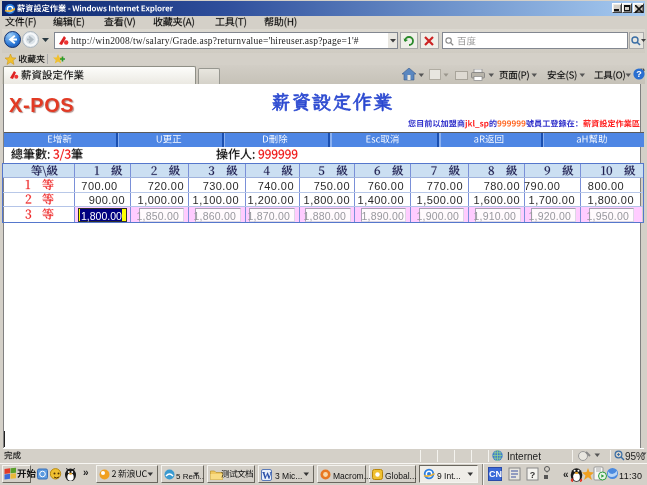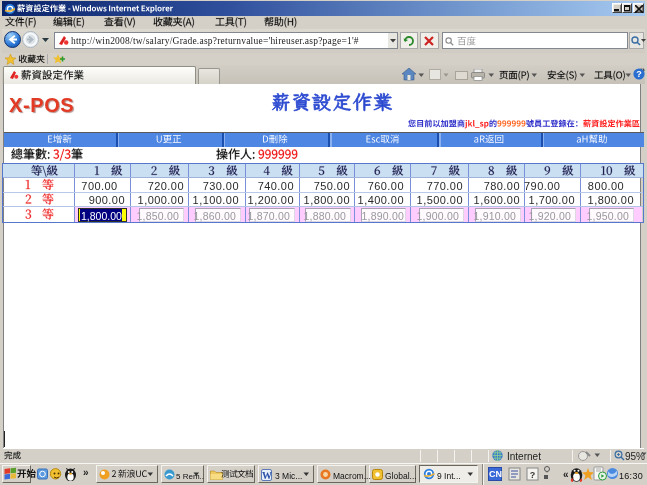--- a/index.html
+++ b/index.html
@@ -339,21 +339,21 @@
 <svg style="position:absolute;left:606px;top:467px" width="13" height="13">
     <circle cx="6.5" cy="6.5" r="5.5" fill="#4a8ae0"></circle>
     <path d="M2 4.5 Q6.5 10 11 3.8 L11 7.5 Q6.5 12 2 8.5 Z" fill="#b8d4f4"></path>
   </svg>
 <div style="position:absolute;left:71px;top:36px;width:322px;font:9.5px 'Liberation Serif',serif;letter-spacing:0.22px;color:#222;white-space:nowrap;overflow:hidden">http://win2008/tw/salary/Grade.asp?returnvalue='hireuser.asp?page=1'#</div>
 <div style="position:absolute;left:176px;top:471.5px;font:8px 'Liberation Sans';color:#111">5 Rem..</div>
 <div style="position:absolute;left:275px;top:471px;font:8.5px 'Liberation Sans';color:#111">3 Mic...</div>
 <div style="position:absolute;left:333px;top:471px;font:8.5px 'Liberation Sans';color:#111">Macrom...</div>
 <div style="position:absolute;left:385px;top:471px;font:8.5px 'Liberation Sans';color:#111">Global...</div>
 <div style="position:absolute;left:437px;top:471px;font:8.5px 'Liberation Sans';color:#111">9 Int...</div>
-<div style="position:absolute;left:619px;top:471px;font:9px 'Liberation Sans';color:#111;letter-spacing:0.3px">16:30</div>
+<div style="position:absolute;left:619px;top:471px;font:9px 'Liberation Sans';color:#111;letter-spacing:0.3px">11:30</div>
 <svg style="position:absolute;left:0;top:0;pointer-events:none" width="647" height="485">
     <path fill="#ffffff" d="M17.4 4.8H24.8V5.7H17.4ZM17.5 6.5H21V7.3H17.5ZM17.4 8H21.1V8.7H17.4ZM21.9 8.1H24.9V9H21.9ZM17.5 9.1H21.1V9.9H17.5ZM19.2 4.3H20.2V6.1H19.2ZM23.1 8.5H24V12H23.1ZM22 4.3H22.9V6.1H22ZM24 6 24.7 6.7Q24.3 6.9 23.8 7Q23.3 7.1 22.8 7.2Q22.3 7.3 21.8 7.4Q21.8 7.3 21.7 7.1Q21.6 6.8 21.5 6.7Q22 6.6 22.4 6.5Q22.9 6.4 23.3 6.3Q23.7 6.1 24 6ZM17.9 7.4 18.7 7.2Q18.8 7.4 18.9 7.6Q18.9 7.9 18.9 8.1L18.1 8.3Q18.1 8.1 18.1 7.8Q18 7.6 17.9 7.4ZM19.8 7.2 20.7 7.4Q20.6 7.6 20.5 7.9Q20.4 8.1 20.3 8.3L19.5 8.1Q19.6 8 19.7 7.8Q19.7 7.6 19.8 7.5Q19.8 7.3 19.8 7.2ZM18.9 8.3H19.7V11.1Q19.7 11.4 19.7 11.6Q19.6 11.7 19.4 11.8Q19.3 11.9 19 11.9Q18.8 12 18.5 12Q18.4 11.8 18.4 11.6Q18.3 11.4 18.2 11.2Q18.4 11.2 18.5 11.2Q18.7 11.2 18.8 11.2Q18.9 11.2 18.9 11.1ZM21.5 6.7H22.4V8.9Q22.4 9.3 22.4 9.7Q22.3 10.1 22.2 10.6Q22.1 11 21.9 11.4Q21.7 11.8 21.4 12.1Q21.3 12 21.2 11.9Q21 11.7 20.9 11.6Q20.8 11.5 20.7 11.4Q21.1 11.1 21.3 10.6Q21.4 10.2 21.5 9.8Q21.5 9.3 21.5 8.9ZM19.9 10.2 20.5 9.9Q20.7 10.2 20.8 10.4Q21 10.7 21.1 10.9L20.5 11.3Q20.4 11.1 20.2 10.8Q20.1 10.5 19.9 10.2ZM18 10 18.7 10.2Q18.5 10.5 18.3 10.9Q18 11.2 17.8 11.4Q17.7 11.4 17.5 11.2Q17.3 11.1 17.2 11Q17.5 10.8 17.7 10.5Q17.9 10.3 18 10ZM18.6 6.1 19.4 5.9Q19.6 6.1 19.7 6.4Q19.8 6.7 19.9 6.9L19 7.1Q19 6.9 18.8 6.6Q18.7 6.3 18.6 6.1Z M25.9 5.1 26.3 4.5Q26.6 4.5 26.9 4.6Q27.2 4.7 27.5 4.8Q27.8 4.9 28 5L27.6 5.8Q27.4 5.7 27.1 5.6Q26.8 5.4 26.5 5.3Q26.1 5.2 25.9 5.1ZM25.5 6.5Q25.9 6.4 26.6 6.2Q27.2 6.1 27.8 5.9L27.9 6.7Q27.4 6.9 26.9 7Q26.3 7.2 25.9 7.4ZM29.1 4.9H32.3V5.6H28.6ZM32 4.9H32.2L32.3 4.9L33 5Q32.8 5.4 32.6 5.7Q32.4 6 32.2 6.3L31.4 6Q31.6 5.8 31.8 5.5Q31.9 5.3 32 5ZM29.1 4.3 30 4.5Q29.7 5 29.4 5.4Q29.1 5.9 28.6 6.2Q28.5 6.1 28.3 6Q28.1 5.8 27.9 5.8Q28.3 5.5 28.6 5.1Q28.9 4.7 29.1 4.3ZM27.6 8.8V9.1H31.1V8.8ZM27.6 9.7V10.1H31.1V9.7ZM27.6 7.9V8.2H31.1V7.9ZM26.6 7.3H32.1V10.6H26.6ZM29.9 11 30.6 10.5Q31 10.7 31.5 10.9Q31.9 11 32.3 11.2Q32.7 11.4 33 11.5L32.1 12Q31.8 11.9 31.5 11.7Q31.2 11.6 30.8 11.4Q30.4 11.2 29.9 11ZM27.9 10.6 28.8 11Q28.5 11.2 28.1 11.4Q27.6 11.6 27.2 11.8Q26.7 11.9 26.3 12.1Q26.2 12 26.1 11.8Q25.9 11.7 25.8 11.5Q25.7 11.4 25.5 11.3Q26 11.2 26.4 11.1Q26.9 11 27.3 10.9Q27.7 10.7 27.9 10.6ZM30.6 5.8Q30.8 6 31.2 6.2Q31.6 6.4 32 6.5Q32.5 6.7 32.9 6.7Q32.8 6.9 32.7 7.1Q32.5 7.3 32.4 7.4Q31.9 7.3 31.4 7.1Q31 6.9 30.6 6.7Q30.2 6.4 29.9 6ZM30 5.6 30.9 5.7Q30.6 6.4 29.9 6.8Q29.2 7.2 28.4 7.4Q28.3 7.3 28.2 7.1Q28 6.9 27.9 6.7Q28.4 6.7 28.9 6.5Q29.3 6.3 29.6 6.1Q29.9 5.9 30 5.6Z M34.1 6.8H36.6V7.6H34.1ZM34.1 7.9H36.6V8.7H34.1ZM33.7 5.7H36.9V6.5H33.7ZM34.5 9.1H36.6V11.6H34.5V10.8H35.7V9.9H34.5ZM34.1 9.1H34.9V11.9H34.1ZM34.5 4.7 35.3 4.3Q35.5 4.6 35.6 4.9Q35.8 5.2 35.9 5.4L35.1 5.8Q35 5.6 34.9 5.3Q34.7 4.9 34.5 4.7ZM37.7 4.6H39.9V5.5H37.7ZM36.8 7.9H40.4V8.8H36.8ZM40.1 7.9H40.2L40.4 7.9L41 8.1Q40.8 9 40.4 9.6Q40 10.2 39.5 10.7Q39 11.2 38.3 11.5Q37.7 11.8 37 12Q36.9 11.9 36.8 11.7Q36.8 11.6 36.7 11.4Q36.6 11.2 36.5 11.1Q37.1 11 37.7 10.7Q38.3 10.5 38.8 10.1Q39.2 9.7 39.6 9.2Q39.9 8.7 40.1 8ZM37.9 8.7Q38.2 9.3 38.7 9.8Q39.2 10.3 39.9 10.6Q40.6 10.9 41.4 11.1Q41.3 11.2 41.2 11.4Q41.1 11.5 41 11.7Q40.9 11.9 40.8 12Q39.5 11.7 38.5 10.9Q37.6 10.2 37 9ZM37.5 4.6H38.4V5.5Q38.4 5.9 38.3 6.3Q38.2 6.8 37.9 7.1Q37.6 7.5 37.1 7.8Q37.1 7.7 36.9 7.6Q36.8 7.4 36.7 7.3Q36.6 7.1 36.5 7.1Q36.9 6.9 37.2 6.6Q37.4 6.3 37.4 6Q37.5 5.8 37.5 5.5ZM39.4 4.6H40.3V6.4Q40.3 6.6 40.3 6.7Q40.3 6.7 40.4 6.7Q40.4 6.7 40.5 6.7Q40.6 6.7 40.6 6.7Q40.7 6.7 40.7 6.7Q40.8 6.7 40.9 6.7Q41 6.7 41.1 6.7Q41.1 6.9 41.1 7.1Q41.2 7.3 41.2 7.5Q41.1 7.5 41 7.5Q40.9 7.5 40.7 7.5Q40.7 7.5 40.6 7.5Q40.5 7.5 40.4 7.5Q40.4 7.5 40.3 7.5Q39.9 7.5 39.7 7.4Q39.5 7.3 39.4 7.1Q39.4 6.8 39.4 6.4Z M43.4 6.9H48V7.8H43.4ZM45.7 8.8H48.5V9.7H45.7ZM45.2 7.4H46.2V11.3L45.2 11.2ZM43.3 8.2 44.3 8.3Q44.1 9.5 43.7 10.5Q43.3 11.4 42.6 12Q42.5 12 42.4 11.8Q42.2 11.7 42.1 11.6Q41.9 11.5 41.8 11.4Q42.5 10.9 42.8 10.1Q43.1 9.2 43.3 8.2ZM44.1 9.2Q44.2 9.8 44.6 10.1Q44.9 10.4 45.3 10.6Q45.7 10.8 46.1 10.9Q46.6 10.9 47.2 10.9Q47.3 10.9 47.5 10.9Q47.8 10.9 48 10.9Q48.3 10.9 48.6 10.9Q48.9 10.9 49.1 10.9Q49.4 10.9 49.5 10.9Q49.5 11 49.4 11.2Q49.3 11.4 49.3 11.6Q49.2 11.8 49.2 11.9H48.8H47.1Q46.4 11.9 45.8 11.8Q45.2 11.7 44.7 11.5Q44.3 11.2 43.9 10.7Q43.5 10.2 43.2 9.5ZM42.2 5.2H49.2V7.3H48.2V6.1H43.1V7.3H42.2ZM45 4.5 45.9 4.2Q46.1 4.5 46.2 4.8Q46.4 5.1 46.4 5.4L45.4 5.7Q45.3 5.5 45.2 5.1Q45.1 4.8 45 4.5Z M53.8 5.7H57.8V6.6H53.4ZM54.9 7.5H57.6V8.4H54.9ZM54.9 9.3H57.7V10.2H54.9ZM54.4 6H55.4V12H54.4ZM54 4.4 55 4.7Q54.7 5.3 54.4 6Q54.1 6.6 53.8 7.2Q53.4 7.8 53 8.2Q53 8.1 52.8 8Q52.7 7.8 52.5 7.7Q52.4 7.6 52.3 7.5Q52.6 7.1 53 6.6Q53.3 6.1 53.6 5.6Q53.8 5 54 4.4ZM51.9 4.4 52.8 4.7Q52.5 5.4 52.2 6.1Q51.8 6.8 51.4 7.4Q51 8 50.5 8.5Q50.5 8.4 50.4 8.2Q50.3 8 50.2 7.8Q50.1 7.6 50 7.4Q50.4 7.1 50.7 6.6Q51.1 6.1 51.4 5.5Q51.6 5 51.9 4.4ZM51 6.6 52 5.6 52 5.6V12H51Z M58.5 9.4H65.8V10.2H58.5ZM58.5 5.7H65.7V6.5H58.5ZM58.8 7.1H65.4V7.9H58.8ZM59.2 8.3H65.1V9H59.2ZM61.6 7.5H62.6V12H61.6ZM60.9 4.3H61.8V6.1H60.9ZM62.4 4.3H63.3V6H62.4ZM61.4 9.7 62.2 10.1Q61.8 10.5 61.3 10.8Q60.7 11.2 60.1 11.5Q59.5 11.8 58.8 11.9Q58.8 11.8 58.7 11.7Q58.6 11.5 58.4 11.4Q58.3 11.2 58.2 11.1Q58.8 11 59.4 10.8Q60 10.6 60.6 10.3Q61.1 10 61.4 9.7ZM62.8 9.7Q63 9.9 63.4 10.1Q63.7 10.4 64.2 10.5Q64.6 10.7 65 10.8Q65.5 11 66 11.1Q65.9 11.2 65.8 11.3Q65.6 11.5 65.5 11.6Q65.4 11.8 65.3 11.9Q64.8 11.8 64.4 11.6Q63.9 11.4 63.5 11.2Q63 10.9 62.7 10.6Q62.3 10.3 62 10ZM64.3 4.4 65.3 4.6Q65.1 5 64.9 5.3Q64.7 5.6 64.6 5.8L63.8 5.6Q63.9 5.4 64 5.2Q64.1 5 64.2 4.8Q64.2 4.6 64.3 4.4ZM63.2 6.2 64.3 6.4Q64.1 6.7 63.9 7Q63.8 7.2 63.6 7.4L62.8 7.2Q62.9 6.9 63 6.7Q63.1 6.4 63.2 6.2ZM59.1 4.7 59.9 4.4Q60.1 4.6 60.3 5Q60.5 5.3 60.5 5.5L59.6 5.9Q59.6 5.6 59.4 5.3Q59.2 4.9 59.1 4.7ZM60.1 6.5 61.1 6.3Q61.2 6.5 61.3 6.7Q61.4 6.9 61.4 7.1L60.4 7.3Q60.4 7.1 60.3 6.9Q60.2 6.7 60.1 6.5Z"></path>
     <path fill="#ffffff" d="M68.2 9.4V8.6H70.4V9.4Z M73.5 11.3 72.3 5.4H73.5L74 8.3Q74.1 8.7 74.2 9.2Q74.2 9.7 74.3 10.2H74.3Q74.4 9.7 74.5 9.2Q74.6 8.7 74.7 8.3L75.4 5.4H76.4L77.1 8.3Q77.2 8.7 77.3 9.2Q77.4 9.7 77.5 10.2H77.5Q77.6 9.7 77.6 9.2Q77.7 8.7 77.8 8.3L78.2 5.4H79.4L78.3 11.3H76.8L76.1 8.4Q76 8 76 7.7Q75.9 7.3 75.9 7H75.8Q75.8 7.3 75.7 7.7Q75.6 8 75.6 8.4L74.9 11.3Z M79.9 11.3V6.8H81.1V11.3ZM80.5 6.1Q80.2 6.1 80 5.9Q79.9 5.7 79.9 5.4Q79.9 5.2 80 5Q80.2 4.8 80.5 4.8Q80.8 4.8 81 5Q81.2 5.2 81.2 5.4Q81.2 5.7 81 5.9Q80.8 6.1 80.5 6.1Z M82.2 11.3V6.8H83.1L83.2 7.4H83.2Q83.5 7.1 83.9 6.9Q84.2 6.7 84.7 6.7Q85.4 6.7 85.8 7.2Q86.1 7.7 86.1 8.5V11.3H84.9V8.7Q84.9 8.1 84.8 7.9Q84.6 7.7 84.3 7.7Q84 7.7 83.8 7.8Q83.6 8 83.4 8.2V11.3Z M88.7 11.4Q88.1 11.4 87.7 11.1Q87.3 10.9 87.1 10.3Q86.8 9.8 86.8 9.1Q86.8 8.3 87.1 7.8Q87.4 7.3 87.8 7Q88.2 6.7 88.7 6.7Q89.1 6.7 89.4 6.8Q89.6 7 89.9 7.2L89.8 6.5V4.9H91V11.3H90L89.9 10.8H89.9Q89.7 11.1 89.4 11.2Q89 11.4 88.7 11.4ZM89 10.4Q89.2 10.4 89.4 10.3Q89.6 10.2 89.8 10V8Q89.6 7.8 89.4 7.8Q89.2 7.7 89 7.7Q88.7 7.7 88.5 7.8Q88.3 8 88.2 8.3Q88.1 8.6 88.1 9Q88.1 9.5 88.2 9.8Q88.3 10.1 88.5 10.3Q88.7 10.4 89 10.4Z M93.9 11.4Q93.4 11.4 92.9 11.1Q92.4 10.9 92.1 10.3Q91.8 9.8 91.8 9.1Q91.8 8.3 92.1 7.8Q92.4 7.3 92.9 7Q93.4 6.7 93.9 6.7Q94.3 6.7 94.7 6.9Q95.1 7 95.4 7.3Q95.7 7.6 95.9 8.1Q96.1 8.5 96.1 9.1Q96.1 9.8 95.8 10.3Q95.5 10.9 95 11.1Q94.5 11.4 93.9 11.4ZM93.9 10.5Q94.2 10.5 94.4 10.3Q94.7 10.1 94.8 9.8Q94.9 9.5 94.9 9.1Q94.9 8.6 94.8 8.3Q94.7 8 94.4 7.8Q94.2 7.7 93.9 7.7Q93.6 7.7 93.4 7.8Q93.2 8 93.1 8.3Q93 8.6 93 9.1Q93 9.5 93.1 9.8Q93.2 10.1 93.4 10.3Q93.6 10.5 93.9 10.5Z M97.6 11.3 96.5 6.8H97.6L98.1 9Q98.2 9.4 98.2 9.7Q98.3 10 98.3 10.3H98.4Q98.4 10 98.5 9.7Q98.6 9.4 98.6 9L99.2 6.8H100.2L100.8 9Q100.9 9.4 100.9 9.7Q101 10 101.1 10.3H101.1Q101.2 10 101.2 9.7Q101.3 9.4 101.3 9L101.8 6.8H102.9L101.8 11.3H100.4L100 9.3Q99.9 9 99.8 8.7Q99.8 8.4 99.7 8H99.7Q99.6 8.4 99.5 8.7Q99.5 9 99.4 9.3L99 11.3Z M104.8 11.4Q104.4 11.4 103.9 11.2Q103.5 11.1 103.1 10.8L103.7 10Q104 10.3 104.3 10.4Q104.6 10.5 104.9 10.5Q105.2 10.5 105.4 10.4Q105.5 10.3 105.5 10.1Q105.5 9.9 105.4 9.8Q105.3 9.7 105 9.6Q104.8 9.5 104.6 9.4Q104.3 9.3 104 9.1Q103.8 9 103.6 8.7Q103.4 8.4 103.4 8.1Q103.4 7.7 103.6 7.4Q103.8 7.1 104.2 6.9Q104.6 6.7 105.1 6.7Q105.5 6.7 105.9 6.9Q106.3 7 106.6 7.3L106.1 8Q105.8 7.8 105.6 7.7Q105.3 7.6 105.1 7.6Q104.8 7.6 104.6 7.7Q104.5 7.8 104.5 8Q104.5 8.2 104.6 8.3Q104.7 8.4 104.9 8.5Q105.2 8.6 105.4 8.6Q105.6 8.7 105.8 8.8Q106.1 8.9 106.2 9.1Q106.4 9.2 106.5 9.5Q106.6 9.7 106.6 10Q106.6 10.4 106.4 10.7Q106.2 11 105.8 11.2Q105.4 11.4 104.8 11.4Z M109 11.3V5.4H110.2V11.3Z M111.4 11.3V6.8H112.3L112.4 7.4H112.5Q112.7 7.1 113.1 6.9Q113.5 6.7 113.9 6.7Q114.6 6.7 115 7.2Q115.3 7.7 115.3 8.5V11.3H114.1V8.7Q114.1 8.1 114 7.9Q113.8 7.7 113.5 7.7Q113.2 7.7 113 7.8Q112.8 8 112.6 8.2V11.3Z M118 11.4Q117.4 11.4 117.1 11.2Q116.8 11 116.6 10.6Q116.5 10.2 116.5 9.7V7.7H115.9V6.9L116.5 6.8L116.7 5.6H117.7V6.8H118.8V7.7H117.7V9.7Q117.7 10.1 117.8 10.3Q118 10.5 118.3 10.5Q118.4 10.5 118.5 10.5Q118.6 10.4 118.7 10.4L118.9 11.2Q118.7 11.3 118.5 11.4Q118.3 11.4 118 11.4Z M121.4 11.4Q120.8 11.4 120.3 11.1Q119.8 10.9 119.5 10.3Q119.2 9.8 119.2 9.1Q119.2 8.5 119.4 8.1Q119.5 7.6 119.8 7.3Q120.1 7 120.5 6.9Q120.9 6.7 121.3 6.7Q121.9 6.7 122.3 7Q122.7 7.3 122.9 7.7Q123.2 8.2 123.2 8.8Q123.2 9 123.1 9.2Q123.1 9.3 123.1 9.4H120.3Q120.4 9.8 120.6 10Q120.7 10.2 121 10.4Q121.3 10.5 121.6 10.5Q121.9 10.5 122.1 10.4Q122.3 10.3 122.6 10.2L123 10.9Q122.7 11.1 122.3 11.3Q121.9 11.4 121.4 11.4ZM120.3 8.6H122.2Q122.2 8.2 121.9 7.9Q121.7 7.6 121.3 7.6Q121.1 7.6 120.9 7.7Q120.7 7.8 120.5 8.1Q120.4 8.3 120.3 8.6Z M123.9 11.3V6.8H124.9L125 7.6H125Q125.2 7.2 125.6 6.9Q125.9 6.7 126.3 6.7Q126.5 6.7 126.6 6.7Q126.7 6.8 126.8 6.8L126.6 7.8Q126.5 7.8 126.4 7.8Q126.3 7.7 126.1 7.7Q125.9 7.7 125.6 7.9Q125.3 8.1 125.1 8.6V11.3Z M127.2 11.3V6.8H128.2L128.3 7.4H128.3Q128.6 7.1 128.9 6.9Q129.3 6.7 129.8 6.7Q130.5 6.7 130.8 7.2Q131.1 7.7 131.1 8.5V11.3H130V8.7Q130 8.1 129.8 7.9Q129.7 7.7 129.3 7.7Q129.1 7.7 128.9 7.8Q128.7 8 128.4 8.2V11.3Z M134.1 11.4Q133.5 11.4 133 11.1Q132.5 10.9 132.2 10.3Q131.9 9.8 131.9 9.1Q131.9 8.5 132 8.1Q132.2 7.6 132.5 7.3Q132.8 7 133.2 6.9Q133.6 6.7 134 6.7Q134.6 6.7 135 7Q135.4 7.3 135.6 7.7Q135.8 8.2 135.8 8.8Q135.8 9 135.8 9.2Q135.8 9.3 135.8 9.4H133Q133.1 9.8 133.2 10Q133.4 10.2 133.7 10.4Q133.9 10.5 134.3 10.5Q134.5 10.5 134.8 10.4Q135 10.3 135.3 10.2L135.7 10.9Q135.3 11.1 134.9 11.3Q134.5 11.4 134.1 11.4ZM133 8.6H134.8Q134.8 8.2 134.6 7.9Q134.4 7.6 134 7.6Q133.7 7.6 133.5 7.7Q133.3 7.8 133.2 8.1Q133 8.3 133 8.6Z M138.2 11.4Q137.7 11.4 137.4 11.2Q137.1 11 136.9 10.6Q136.8 10.2 136.8 9.7V7.7H136.1V6.9L136.8 6.8L137 5.6H137.9V6.8H139V7.7H137.9V9.7Q137.9 10.1 138.1 10.3Q138.3 10.5 138.6 10.5Q138.7 10.5 138.8 10.5Q138.9 10.4 139 10.4L139.2 11.2Q139 11.3 138.8 11.4Q138.5 11.4 138.2 11.4Z M141.5 11.3V5.4H145.1V6.4H142.7V7.7H144.7V8.7H142.7V10.3H145.2V11.3Z M145.6 11.3 147 9 145.7 6.8H147L147.4 7.6Q147.5 7.8 147.6 8Q147.7 8.2 147.8 8.4H147.8Q147.9 8.2 148 8Q148.1 7.8 148.2 7.6L148.5 6.8H149.8L148.4 9.1L149.8 11.3H148.6L148.1 10.5Q148 10.3 147.9 10.1Q147.8 9.9 147.6 9.7H147.6Q147.5 9.9 147.4 10.1Q147.3 10.3 147.2 10.5L146.8 11.3Z M150.4 13V6.8H151.4L151.5 7.3H151.5Q151.8 7 152.1 6.9Q152.4 6.7 152.8 6.7Q153.3 6.7 153.7 7Q154.1 7.3 154.3 7.8Q154.5 8.3 154.5 9Q154.5 9.8 154.3 10.3Q154 10.8 153.6 11.1Q153.1 11.4 152.6 11.4Q152.4 11.4 152.1 11.3Q151.8 11.2 151.5 10.9L151.6 11.7V13ZM152.4 10.4Q152.7 10.4 152.9 10.3Q153.1 10.1 153.2 9.8Q153.3 9.5 153.3 9Q153.3 8.6 153.2 8.3Q153.2 8 153 7.8Q152.8 7.7 152.5 7.7Q152.2 7.7 152 7.8Q151.8 7.9 151.6 8.1V10.1Q151.8 10.3 152 10.4Q152.2 10.4 152.4 10.4Z M156.5 11.4Q156 11.4 155.8 11.2Q155.6 11.1 155.5 10.8Q155.4 10.5 155.4 10V4.9H156.5V10.1Q156.5 10.3 156.6 10.4Q156.7 10.5 156.8 10.5Q156.8 10.5 156.8 10.4Q156.9 10.4 156.9 10.4L157.1 11.3Q157 11.3 156.8 11.4Q156.7 11.4 156.5 11.4Z M159.5 11.4Q159 11.4 158.5 11.1Q158 10.9 157.7 10.3Q157.4 9.8 157.4 9.1Q157.4 8.3 157.7 7.8Q158 7.3 158.5 7Q159 6.7 159.5 6.7Q160 6.7 160.4 6.9Q160.7 7 161 7.3Q161.3 7.6 161.5 8.1Q161.7 8.5 161.7 9.1Q161.7 9.8 161.4 10.3Q161.1 10.9 160.6 11.1Q160.1 11.4 159.5 11.4ZM159.5 10.5Q159.9 10.5 160.1 10.3Q160.3 10.1 160.4 9.8Q160.5 9.5 160.5 9.1Q160.5 8.6 160.4 8.3Q160.3 8 160.1 7.8Q159.9 7.7 159.5 7.7Q159.2 7.7 159 7.8Q158.8 8 158.7 8.3Q158.6 8.6 158.6 9.1Q158.6 9.5 158.7 9.8Q158.8 10.1 159 10.3Q159.2 10.5 159.5 10.5Z M162.5 11.3V6.8H163.4L163.5 7.6H163.6Q163.8 7.2 164.1 6.9Q164.5 6.7 164.8 6.7Q165 6.7 165.1 6.7Q165.2 6.8 165.3 6.8L165.2 7.8Q165 7.8 164.9 7.8Q164.8 7.7 164.7 7.7Q164.4 7.7 164.1 7.9Q163.8 8.1 163.7 8.6V11.3Z M167.7 11.4Q167.1 11.4 166.6 11.1Q166.1 10.9 165.8 10.3Q165.5 9.8 165.5 9.1Q165.5 8.5 165.7 8.1Q165.8 7.6 166.1 7.3Q166.4 7 166.8 6.9Q167.2 6.7 167.6 6.7Q168.2 6.7 168.6 7Q169 7.3 169.2 7.7Q169.5 8.2 169.5 8.8Q169.5 9 169.4 9.2Q169.4 9.3 169.4 9.4H166.6Q166.7 9.8 166.9 10Q167 10.2 167.3 10.4Q167.6 10.5 167.9 10.5Q168.2 10.5 168.4 10.4Q168.6 10.3 168.9 10.2L169.3 10.9Q169 11.1 168.6 11.3Q168.1 11.4 167.7 11.4ZM166.6 8.6H168.5Q168.5 8.2 168.2 7.9Q168 7.6 167.6 7.6Q167.4 7.6 167.2 7.7Q167 7.8 166.8 8.1Q166.7 8.3 166.6 8.6Z M170.2 11.3V6.8H171.2L171.3 7.6H171.3Q171.5 7.2 171.9 6.9Q172.2 6.7 172.6 6.7Q172.8 6.7 172.9 6.7Q173 6.8 173.1 6.8L172.9 7.8Q172.8 7.8 172.7 7.8Q172.6 7.7 172.4 7.7Q172.2 7.7 171.9 7.9Q171.6 8.1 171.4 8.6V11.3Z"></path>
     <path fill="#111111" stroke="#111111" stroke-width="0.15" d="M12.2 19.2 13 19.4Q12.4 21.2 11.4 22.6Q10.4 23.9 9 24.8Q7.7 25.7 5.8 26.3Q5.8 26.2 5.7 26.1Q5.6 25.9 5.5 25.8Q5.4 25.7 5.4 25.6Q7.1 25.1 8.5 24.2Q9.8 23.4 10.7 22.1Q11.7 20.9 12.2 19.2ZM7.7 19.2Q8.3 20.8 9.2 22.1Q10.2 23.3 11.6 24.2Q12.9 25.1 14.7 25.5Q14.6 25.6 14.5 25.7Q14.4 25.9 14.3 26Q14.2 26.1 14.2 26.2Q12.4 25.7 11 24.8Q9.6 23.8 8.6 22.5Q7.6 21.2 7 19.5ZM5.5 18.9H14.5V19.6H5.5ZM9.2 17.3 10 17Q10.2 17.4 10.5 17.8Q10.7 18.3 10.8 18.6L10 18.8Q9.9 18.5 9.7 18.1Q9.5 17.6 9.2 17.3Z M20.8 17.2H21.6V26.3H20.8ZM19.1 17.6 19.8 17.7Q19.7 18.4 19.5 19.1Q19.3 19.8 19.1 20.4Q18.8 21 18.5 21.4Q18.5 21.4 18.3 21.3Q18.2 21.2 18.1 21.1Q18 21.1 17.9 21Q18.2 20.6 18.4 20.1Q18.7 19.5 18.8 18.9Q19 18.3 19.1 17.6ZM19.2 19.1H23.9V19.9H19ZM18 22.1H24.3V22.8H18ZM17.5 17.1 18.2 17.4Q17.9 18.2 17.5 19Q17 19.8 16.6 20.6Q16.1 21.3 15.5 21.9Q15.5 21.8 15.4 21.6Q15.4 21.5 15.3 21.4Q15.2 21.2 15.1 21.1Q15.6 20.6 16 20Q16.5 19.4 16.8 18.6Q17.2 17.9 17.5 17.1ZM16.5 19.7 17.2 19 17.2 19V26.3H16.5Z M27 27.5Q26.3 26.3 25.9 25.1Q25.5 23.9 25.5 22.4Q25.5 20.9 25.9 19.7Q26.3 18.4 27 17.3L27.6 17.6Q26.9 18.6 26.6 19.9Q26.3 21.1 26.3 22.4Q26.3 23.7 26.6 24.9Q26.9 26.1 27.6 27.2Z M28.8 25.5V18.2H33V18.9H29.7V21.4H32.5V22.2H29.7V25.5Z M34.1 27.5 33.5 27.2Q34.2 26.1 34.5 24.9Q34.8 23.7 34.8 22.4Q34.8 21.1 34.5 19.9Q34.2 18.6 33.5 17.6L34.1 17.3Q34.8 18.4 35.2 19.7Q35.6 20.9 35.6 22.4Q35.6 23.9 35.2 25.1Q34.8 26.3 34.1 27.5Z"></path>
     <path fill="#111111" stroke="#111111" stroke-width="0.15" d="M53.7 23.7Q53.7 23.6 53.6 23.5Q53.6 23.4 53.5 23.2Q53.5 23.1 53.5 23Q53.6 23 53.8 22.8Q53.9 22.6 54.2 22.3Q54.3 22.2 54.5 21.9Q54.7 21.6 55 21.1Q55.2 20.7 55.5 20.2Q55.8 19.7 56 19.2L56.6 19.5Q56.3 20.2 55.9 20.9Q55.5 21.6 55 22.2Q54.6 22.8 54.2 23.3V23.3Q54.2 23.3 54.1 23.3Q54 23.4 53.9 23.4Q53.8 23.5 53.8 23.6Q53.7 23.6 53.7 23.7ZM53.7 23.7 53.6 23.1 54 22.8 56.3 22.3Q56.3 22.5 56.3 22.7Q56.4 22.8 56.4 22.9Q55.6 23.1 55.1 23.3Q54.5 23.4 54.3 23.5Q54 23.5 53.9 23.6Q53.8 23.6 53.7 23.7ZM53.6 21.3Q53.6 21.2 53.6 21.1Q53.5 20.9 53.5 20.8Q53.4 20.7 53.4 20.6Q53.5 20.6 53.6 20.4Q53.8 20.2 53.9 20Q54 19.8 54.1 19.5Q54.3 19.3 54.5 18.9Q54.7 18.5 54.8 18Q55 17.6 55.2 17.1L55.9 17.4Q55.6 18 55.3 18.6Q55 19.3 54.7 19.8Q54.4 20.4 54.1 20.9V20.9Q54.1 20.9 54 20.9Q53.9 21 53.8 21Q53.7 21.1 53.7 21.1Q53.6 21.2 53.6 21.3ZM53.6 21.3 53.6 20.7 53.9 20.5 55.7 20.3Q55.7 20.4 55.6 20.6Q55.6 20.8 55.6 20.9Q55 21 54.7 21.1Q54.3 21.1 54.1 21.1Q53.9 21.2 53.8 21.2Q53.7 21.2 53.6 21.3ZM53.4 25Q54 24.8 54.7 24.5Q55.5 24.2 56.3 23.9L56.5 24.5Q55.7 24.8 55 25.1Q54.2 25.4 53.6 25.6ZM59.2 21.7H59.7V26H59.2ZM60.5 21.7H61V26H60.5ZM61.7 21.4H62.3V25.6Q62.3 25.8 62.3 25.9Q62.2 26 62.1 26.1Q62 26.2 61.8 26.2Q61.6 26.2 61.3 26.2Q61.3 26.1 61.2 25.9Q61.2 25.8 61.1 25.7Q61.3 25.7 61.4 25.7Q61.6 25.7 61.6 25.7Q61.7 25.7 61.7 25.6ZM57.1 18.2H57.8V20.3Q57.8 21 57.8 21.7Q57.7 22.4 57.6 23.2Q57.5 24 57.3 24.8Q57.1 25.5 56.7 26.1Q56.7 26.1 56.6 26Q56.4 25.9 56.3 25.8Q56.2 25.7 56.1 25.7Q56.5 25.1 56.7 24.4Q56.9 23.7 57 23Q57.1 22.3 57.1 21.6Q57.1 20.9 57.1 20.3ZM57.5 18.2H62.2V20.5H57.5V19.9H61.5V18.8H57.5ZM57.8 21.4H62V22H58.4V26.2H57.8ZM58.1 23.5H62V24.1H58.1ZM59.1 17.2 59.8 17Q59.9 17.3 60.1 17.7Q60.2 18 60.3 18.3L59.6 18.5Q59.5 18.3 59.4 17.9Q59.2 17.5 59.1 17.2Z M63.3 18.3H66.9V19H63.3ZM65.2 19.8H65.9V26.3H65.2ZM63.2 23.8Q63.7 23.8 64.3 23.6Q64.9 23.5 65.6 23.4Q66.3 23.3 67 23.2L67.1 23.8Q66.1 24 65.1 24.2Q64.1 24.4 63.4 24.6ZM63.6 22.2Q63.6 22.1 63.6 22Q63.5 21.9 63.5 21.7Q63.4 21.6 63.4 21.5Q63.5 21.5 63.6 21.3Q63.7 21 63.9 20.7Q63.9 20.5 64 20.2Q64.2 19.8 64.3 19.3Q64.4 18.8 64.6 18.2Q64.7 17.7 64.8 17.1L65.5 17.3Q65.3 18 65.1 18.9Q64.9 19.7 64.6 20.4Q64.4 21.2 64.1 21.8V21.8Q64.1 21.8 64 21.8Q64 21.9 63.9 21.9Q63.8 22 63.7 22.1Q63.6 22.1 63.6 22.2ZM63.6 22.2V21.6L64 21.4H66.9V22H64.3Q64.1 22 63.9 22.1Q63.7 22.1 63.6 22.2ZM71 20.3H71.7V26.3H71ZM68.3 18V19H71V18ZM67.6 17.4H71.7V19.6H67.6ZM67 20.1H72.3V20.8H67ZM68 21.6H71.2V22.2H68ZM68 23.1H71.2V23.7H68ZM67.7 20.3H68.4V24.9L67.7 25ZM66.8 24.7Q67.5 24.7 68.4 24.6Q69.3 24.6 70.3 24.5Q71.4 24.4 72.4 24.4L72.4 25Q71.4 25.1 70.4 25.1Q69.4 25.2 68.5 25.3Q67.6 25.4 66.9 25.4Z M75 27.5Q74.3 26.3 73.9 25.1Q73.5 23.9 73.5 22.4Q73.5 20.9 73.9 19.7Q74.3 18.4 75 17.3L75.6 17.6Q74.9 18.6 74.6 19.9Q74.3 21.1 74.3 22.4Q74.3 23.7 74.6 24.9Q74.9 26.1 75.6 27.2Z M76.8 25.5V18.2H81V18.9H77.7V21.2H80.5V22H77.7V24.7H81.1V25.5Z M82.5 27.5 81.9 27.2Q82.5 26.1 82.9 24.9Q83.2 23.7 83.2 22.4Q83.2 21.1 82.9 19.9Q82.5 18.6 81.9 17.6L82.5 17.3Q83.2 18.4 83.5 19.7Q83.9 20.9 83.9 22.4Q83.9 23.9 83.5 25.1Q83.2 26.3 82.5 27.5Z"></path>
     <path fill="#111111" stroke="#111111" stroke-width="0.15" d="M107 23.3V24.2H111V23.3ZM107 22V22.8H111V22ZM106.2 21.4H111.8V24.7H106.2ZM104.6 18.4H113.4V19H104.6ZM108.6 17.1H109.3V21.1H108.6ZM108.2 18.6 108.8 18.8Q108.5 19.3 108 19.8Q107.6 20.2 107 20.6Q106.5 21 106 21.3Q105.4 21.6 104.8 21.9Q104.8 21.8 104.7 21.7Q104.6 21.5 104.5 21.4Q104.4 21.3 104.4 21.3Q104.9 21.1 105.4 20.8Q106 20.5 106.5 20.1Q107 19.8 107.4 19.4Q107.9 19 108.2 18.6ZM109.8 18.6Q110.1 19 110.5 19.4Q110.9 19.8 111.4 20.1Q112 20.4 112.5 20.7Q113.1 21 113.6 21.2Q113.6 21.2 113.5 21.3Q113.4 21.4 113.3 21.6Q113.2 21.7 113.1 21.8Q112.6 21.6 112 21.3Q111.5 21 110.9 20.6Q110.4 20.2 109.9 19.7Q109.5 19.3 109.1 18.8ZM104.7 25.3H113.3V26H104.7Z M116.4 21.5H122.2V26.3H121.5V22.1H117.1V26.3H116.4ZM114.4 20.2H123.2V20.8H114.4ZM115.1 18.9H122.6V19.5H115.1ZM116.9 22.8H121.8V23.4H116.9ZM116.9 24.1H121.8V24.6H116.9ZM116.8 25.3H121.8V25.9H116.8ZM122.1 17.2 122.5 17.7Q121.8 17.9 120.9 18Q120.1 18.1 119.1 18.1Q118.1 18.2 117.1 18.2Q116.1 18.2 115.1 18.3Q115.1 18.1 115.1 18Q115 17.8 115 17.7Q115.9 17.7 116.9 17.6Q117.9 17.6 118.8 17.5Q119.8 17.5 120.6 17.4Q121.5 17.3 122.1 17.2ZM118 17.9 118.7 18Q118.4 19.2 117.9 20.4Q117.3 21.5 116.5 22.4Q115.7 23.4 114.6 24.1Q114.6 24 114.5 23.9Q114.4 23.8 114.3 23.7Q114.2 23.6 114.1 23.5Q115.2 22.9 116 22Q116.7 21.1 117.2 20Q117.7 19 118 17.9Z M126 27.5Q125.3 26.3 124.9 25.1Q124.5 23.9 124.5 22.4Q124.5 20.9 124.9 19.7Q125.3 18.4 126 17.3L126.6 17.6Q125.9 18.6 125.6 19.9Q125.3 21.1 125.3 22.4Q125.3 23.7 125.6 24.9Q125.9 26.1 126.6 27.2Z M129.1 25.5 126.8 18.2H127.8L128.9 22.1Q129.1 22.8 129.3 23.3Q129.5 23.9 129.7 24.6H129.7Q129.9 23.9 130.1 23.3Q130.2 22.8 130.4 22.1L131.6 18.2H132.5L130.2 25.5Z M133.3 27.5 132.8 27.2Q133.4 26.1 133.7 24.9Q134 23.7 134 22.4Q134 21.1 133.7 19.9Q133.4 18.6 132.8 17.6L133.3 17.3Q134 18.4 134.4 19.7Q134.8 20.9 134.8 22.4Q134.8 23.9 134.4 25.1Q134 26.3 133.3 27.5Z"></path>
     <path fill="#111111" stroke="#111111" stroke-width="0.15" d="M158.5 19H162.6V19.8H158.5ZM158.8 17.1 159.5 17.2Q159.4 18.2 159.1 19.1Q158.8 20 158.5 20.8Q158.1 21.5 157.6 22.1Q157.6 22 157.5 21.9Q157.4 21.8 157.3 21.7Q157.2 21.6 157.1 21.5Q157.5 21 157.8 20.3Q158.2 19.6 158.4 18.8Q158.6 18 158.8 17.1ZM161.1 19.4 161.9 19.5Q161.6 21.2 161.1 22.5Q160.6 23.8 159.8 24.7Q159 25.7 157.7 26.3Q157.7 26.2 157.6 26.1Q157.5 26 157.4 25.9Q157.3 25.8 157.3 25.7Q158.4 25.1 159.2 24.2Q160 23.4 160.4 22.2Q160.9 21 161.1 19.4ZM158.8 19.7Q159.1 21 159.6 22.2Q160.1 23.4 160.9 24.3Q161.6 25.2 162.6 25.6Q162.6 25.7 162.5 25.8Q162.4 25.9 162.3 26Q162.2 26.2 162.1 26.3Q161.1 25.7 160.3 24.7Q159.6 23.8 159 22.5Q158.5 21.3 158.2 19.8ZM156.2 17.2H157V26.3H156.2ZM153.9 24.5 153.8 23.8 154.2 23.5 156.6 22.7Q156.6 22.8 156.7 23Q156.7 23.2 156.8 23.3Q155.9 23.7 155.4 23.8Q154.8 24 154.6 24.2Q154.3 24.3 154.1 24.4Q154 24.4 153.9 24.5ZM153.9 24.5Q153.9 24.4 153.8 24.3Q153.8 24.1 153.7 24Q153.7 23.9 153.6 23.8Q153.7 23.7 153.8 23.6Q154 23.4 154 23.1V18.2H154.7V23.8Q154.7 23.8 154.6 23.9Q154.5 23.9 154.3 24Q154.2 24.2 154 24.3Q153.9 24.4 153.9 24.5Z M163.4 17.8H172.2V18.4H163.4ZM165.4 19.5H172.3V20.2H165.4ZM164 21.3H165.3V21.9H164ZM163.2 22.7H165.3V23.4H163.2ZM166.5 24.6H169.3V25.1H166.5ZM165.8 17.1H166.5V19.1H165.8ZM169 17.1H169.8V19.2H169ZM167.6 21.1H168.2V22.3H167.6ZM163.7 19.6H164.2V22.2H163.7ZM167.6 23.6H168.2V24.8H167.6ZM166.6 22H169.2V23.9H166.6V23.4H168.7V22.5H166.6ZM166.2 20.8H169.2V21.3H166.8V25.7H166.2ZM165.1 19.5H165.7V22.3Q165.7 22.9 165.7 23.6Q165.6 24.3 165.5 25Q165.3 25.8 165 26.3Q164.9 26.3 164.8 26.2Q164.7 26.1 164.6 26.1Q164.5 26 164.4 26Q164.7 25.5 164.9 24.8Q165 24.2 165 23.5Q165.1 22.9 165.1 22.3ZM169.4 18.9H170.1Q170.1 20.6 170.2 21.9Q170.3 23.1 170.6 24Q170.8 24.8 171.1 25.2Q171.3 25.6 171.6 25.6Q171.7 25.6 171.8 25.5Q171.8 25.4 171.9 25.2Q171.9 24.9 171.9 24.4Q172 24.5 172.2 24.6Q172.3 24.7 172.5 24.7Q172.4 25.4 172.3 25.7Q172.2 26.1 172 26.2Q171.8 26.3 171.5 26.3Q171 26.3 170.7 25.8Q170.3 25.3 170 24.4Q169.7 23.4 169.6 22Q169.4 20.7 169.4 18.9ZM170.5 18.9 171 18.5Q171.2 18.7 171.5 18.9Q171.8 19.1 171.9 19.3L171.5 19.7Q171.3 19.5 171.1 19.3Q170.8 19 170.5 18.9ZM171.1 20.8 171.8 20.9Q171.4 22.7 170.7 24.1Q169.9 25.4 168.8 26.3Q168.7 26.3 168.6 26.2Q168.5 26.1 168.4 26Q168.3 25.9 168.2 25.9Q169.4 25.1 170.1 23.8Q170.8 22.5 171.1 20.8ZM163.8 23H164.3V23.8Q164.3 24.2 164.3 24.6Q164.2 25.1 164.1 25.5Q163.9 25.9 163.6 26.3Q163.5 26.2 163.4 26.1Q163.2 26 163.1 26Q163.4 25.7 163.5 25.3Q163.7 24.9 163.7 24.5Q163.8 24.1 163.8 23.8Z M173.5 18.6H181.7V19.3H173.5ZM173.2 21.8H182V22.6H173.2ZM174.4 19.8 175.1 19.6Q175.2 19.9 175.4 20.2Q175.6 20.6 175.7 20.9Q175.9 21.2 175.9 21.5L175.2 21.7Q175.1 21.4 175 21.1Q174.9 20.8 174.7 20.4Q174.6 20.1 174.4 19.8ZM180 19.5 180.7 19.8Q180.5 20.1 180.3 20.5Q180.1 20.8 179.9 21.1Q179.7 21.5 179.5 21.7L178.9 21.5Q179.1 21.3 179.3 20.9Q179.5 20.6 179.7 20.2Q179.8 19.8 180 19.5ZM177.2 17.1H178Q178 18.6 178 19.8Q178 21 177.8 22Q177.6 23.1 177.1 23.9Q176.6 24.7 175.8 25.3Q174.9 25.9 173.5 26.3Q173.5 26.2 173.4 26.1Q173.3 26 173.2 25.8Q173.1 25.7 173.1 25.6Q174.4 25.3 175.2 24.7Q176 24.2 176.4 23.5Q176.8 22.7 177 21.8Q177.2 20.8 177.2 19.7Q177.2 18.5 177.2 17.1ZM178.1 22Q178.5 23.4 179.6 24.3Q180.6 25.2 182.1 25.6Q182.1 25.7 182 25.8Q181.9 25.9 181.8 26Q181.7 26.1 181.6 26.2Q180.6 25.9 179.7 25.4Q178.9 24.8 178.3 24Q177.7 23.2 177.4 22.2Z M184.8 27.5Q184.1 26.3 183.7 25.1Q183.3 23.9 183.3 22.4Q183.3 20.9 183.7 19.7Q184.1 18.4 184.8 17.3L185.4 17.6Q184.7 18.6 184.4 19.9Q184.1 21.1 184.1 22.4Q184.1 23.7 184.4 24.9Q184.7 26.1 185.4 27.2Z M185.6 25.5 188.1 18.2H189.1L191.6 25.5H190.6L189.4 21.4Q189.2 20.8 189 20.2Q188.8 19.6 188.6 18.9H188.6Q188.4 19.6 188.2 20.2Q188 20.8 187.8 21.4L186.6 25.5ZM186.9 23.3V22.5H190.3V23.3Z M192.5 27.5 191.9 27.2Q192.5 26.1 192.8 24.9Q193.2 23.7 193.2 22.4Q193.2 21.1 192.8 19.9Q192.5 18.6 191.9 17.6L192.5 17.3Q193.1 18.4 193.5 19.7Q193.9 20.9 193.9 22.4Q193.9 23.9 193.5 25.1Q193.1 26.3 192.5 27.5Z"></path>
     <path fill="#111111" stroke="#111111" stroke-width="0.15" d="M216 18.2H224V19H216ZM215.5 24.8H224.5V25.5H215.5ZM219.6 18.6H220.4V25.1H219.6Z M230.9 24.7 231.3 24.1Q231.9 24.4 232.5 24.7Q233 25 233.5 25.2Q234 25.5 234.4 25.7L233.8 26.3Q233.5 26.1 233 25.8Q232.5 25.5 232 25.2Q231.4 24.9 230.9 24.7ZM225.3 23.4H234.3V24.1H225.3ZM227.2 19.1H232.4V19.6H227.2ZM227.2 20.5H232.4V21.1H227.2ZM227.2 21.9H232.4V22.5H227.2ZM228.1 24.2 228.8 24.6Q228.4 24.9 227.9 25.2Q227.4 25.6 226.8 25.8Q226.3 26.1 225.8 26.3Q225.7 26.2 225.5 26Q225.3 25.9 225.2 25.8Q225.7 25.6 226.3 25.3Q226.8 25 227.3 24.7Q227.8 24.4 228.1 24.2ZM226.9 17.6H232.8V23.7H232.1V18.2H227.6V23.7H226.9Z M237 27.5Q236.3 26.3 235.9 25.1Q235.5 23.9 235.5 22.4Q235.5 20.9 235.9 19.7Q236.3 18.4 237 17.3L237.6 17.6Q236.9 18.6 236.6 19.9Q236.3 21.1 236.3 22.4Q236.3 23.7 236.6 24.9Q236.9 26.1 237.6 27.2Z M240.3 25.5V18.9H238.1V18.2H243.5V18.9H241.2V25.5Z M244.6 27.5 244 27.2Q244.6 26.1 245 24.9Q245.3 23.7 245.3 22.4Q245.3 21.1 245 19.9Q244.6 18.6 244 17.6L244.6 17.3Q245.3 18.4 245.6 19.7Q246 20.9 246 22.4Q246 23.9 245.6 25.1Q245.3 26.3 244.6 27.5Z"></path>
     <path fill="#111111" stroke="#111111" stroke-width="0.15" d="M264.7 17.9H269.3V18.5H264.7ZM264.5 20.6H269.4V21.2H264.5ZM264.9 19.2H269.1V19.8H264.9ZM269.8 17.5H272.7V18.2H270.6V22.5H269.8ZM272.6 17.5H272.7L272.9 17.5L273.4 17.8Q273.1 18.2 272.8 18.6Q272.5 19.1 272.1 19.4Q272.8 19.8 273 20.2Q273.3 20.6 273.3 20.9Q273.3 21.2 273.2 21.4Q273 21.6 272.8 21.8Q272.7 21.8 272.5 21.9Q272.3 21.9 272.2 22Q271.9 22 271.6 22Q271.3 22 271 22Q271 21.8 271 21.6Q270.9 21.4 270.8 21.3Q271.1 21.4 271.4 21.4Q271.7 21.4 271.9 21.3Q272 21.3 272.1 21.3Q272.2 21.3 272.3 21.3Q272.6 21.2 272.6 20.8Q272.5 20.6 272.3 20.2Q272 19.9 271.3 19.5Q271.6 19.2 271.8 18.9Q272 18.5 272.2 18.2Q272.4 17.9 272.6 17.7ZM266.7 17.1H267.5V20.1Q267.5 20.4 267.4 20.7Q267.3 21.1 267 21.5Q266.8 21.9 266.3 22.3Q265.9 22.7 265.2 22.9Q265.1 22.8 265 22.6Q264.8 22.5 264.7 22.4Q265.3 22.2 265.7 21.9Q266.1 21.6 266.3 21.3Q266.6 20.9 266.6 20.6Q266.7 20.3 266.7 20.1ZM268.6 22.1H269.4V26.3H268.6ZM265.5 22.9H272.2V23.6H266.3V25.8H265.5ZM271.9 22.9H272.7V24.9Q272.7 25.2 272.6 25.4Q272.5 25.5 272.2 25.6Q272 25.7 271.6 25.7Q271.2 25.7 270.6 25.7Q270.5 25.6 270.4 25.4Q270.4 25.2 270.3 25.1Q270.6 25.1 270.9 25.1Q271.2 25.1 271.4 25.1Q271.6 25.1 271.7 25.1Q271.8 25.1 271.9 25.1Q271.9 25 271.9 24.9Z M278.5 19.4H282.7V20.1H278.5ZM282.4 19.4H283.1Q283.1 19.4 283.1 19.4Q283.1 19.5 283.1 19.6Q283.1 19.7 283.1 19.7Q283.1 21.3 283 22.4Q283 23.5 282.9 24.2Q282.9 24.9 282.8 25.3Q282.7 25.7 282.6 25.8Q282.4 26 282.2 26.1Q282.1 26.2 281.8 26.2Q281.6 26.2 281.2 26.2Q280.9 26.2 280.5 26.2Q280.4 26 280.4 25.8Q280.3 25.6 280.2 25.5Q280.7 25.5 281 25.5Q281.4 25.5 281.5 25.5Q281.7 25.5 281.8 25.5Q281.8 25.5 281.9 25.4Q282 25.3 282.1 24.9Q282.2 24.6 282.2 23.9Q282.3 23.2 282.3 22.1Q282.3 21.1 282.4 19.5ZM280.1 17.1H280.9Q280.9 18.3 280.8 19.4Q280.8 20.5 280.7 21.5Q280.5 22.5 280.2 23.4Q279.9 24.3 279.4 25Q278.9 25.8 278.1 26.3Q278 26.2 277.8 26Q277.6 25.9 277.5 25.8Q278.3 25.3 278.8 24.6Q279.3 23.9 279.6 23Q279.9 22.2 280 21.2Q280.1 20.3 280.1 19.2Q280.1 18.2 280.1 17.1ZM274.9 17.6H278.1V24.1H277.4V18.3H275.5V24.7H274.9ZM274.1 24.6Q274.7 24.4 275.4 24.3Q276.2 24.1 277 24Q277.8 23.8 278.7 23.6L278.7 24.3Q278 24.5 277.2 24.7Q276.4 24.8 275.6 25Q274.9 25.2 274.3 25.3ZM275.2 19.7H277.8V20.4H275.2ZM275.2 21.9H277.8V22.5H275.2Z M286 27.5Q285.3 26.3 284.9 25.1Q284.5 23.9 284.5 22.4Q284.5 20.9 284.9 19.7Q285.3 18.4 286 17.3L286.6 17.6Q285.9 18.6 285.6 19.9Q285.3 21.1 285.3 22.4Q285.3 23.7 285.6 24.9Q285.9 26.1 286.6 27.2Z M287.8 25.5V18.2H288.7V21.2H292.1V18.2H293.1V25.5H292.1V22H288.7V25.5Z M294.9 27.5 294.3 27.2Q294.9 26.1 295.2 24.9Q295.6 23.7 295.6 22.4Q295.6 21.1 295.2 19.9Q294.9 18.6 294.3 17.6L294.9 17.3Q295.5 18.4 295.9 19.7Q296.3 20.9 296.3 22.4Q296.3 23.9 295.9 25.1Q295.5 26.3 294.9 27.5Z"></path>
     <path fill="#9a9a9a" d="M457.6 37H465.9V37.7H457.6ZM459.2 41.6H464.5V42.2H459.2ZM459.2 44H464.4V44.7H459.2ZM461.3 37.3 462.2 37.5Q462.1 37.8 462 38.2Q461.9 38.6 461.8 39Q461.7 39.3 461.6 39.6L460.9 39.4Q461 39.1 461.1 38.7Q461.2 38.4 461.2 38Q461.3 37.6 461.3 37.3ZM458.7 39.2H465V45.3H464.2V39.8H459.4V45.3H458.7Z M468.6 39.2H475.4V39.8H468.6ZM468.8 42H474.2V42.6H468.8ZM470.2 38.4H470.8V40.8H473.2V38.4H473.9V41.4H470.2ZM474 42H474.2L474.3 42L474.7 42.2Q474.3 42.9 473.7 43.4Q473.1 44 472.2 44.3Q471.4 44.7 470.5 44.9Q469.6 45.1 468.6 45.2Q468.6 45.1 468.5 44.9Q468.4 44.7 468.3 44.6Q469.2 44.5 470.1 44.3Q471 44.2 471.7 43.9Q472.5 43.6 473.1 43.1Q473.7 42.7 474 42.1ZM470.3 42.5Q470.8 43.1 471.6 43.5Q472.4 44 473.4 44.3Q474.5 44.5 475.6 44.6Q475.6 44.7 475.5 44.8Q475.4 44.9 475.3 45.1Q475.3 45.2 475.2 45.3Q474 45.1 473 44.8Q471.9 44.5 471.1 44Q470.2 43.4 469.7 42.7ZM468 37.5H475.5V38.1H468ZM467.7 37.5H468.4V40Q468.4 40.6 468.4 41.3Q468.3 42 468.2 42.7Q468.1 43.4 468 44Q467.8 44.7 467.5 45.3Q467.4 45.2 467.3 45.1Q467.2 45.1 467.1 45Q466.9 45 466.8 44.9Q467.1 44.4 467.3 43.8Q467.5 43.1 467.6 42.5Q467.7 41.8 467.7 41.2Q467.7 40.6 467.7 40.1ZM471 36.6 471.7 36.5Q471.9 36.8 472 37.1Q472.2 37.4 472.3 37.7L471.5 37.9Q471.5 37.6 471.3 37.3Q471.2 36.9 471 36.6Z"></path>

